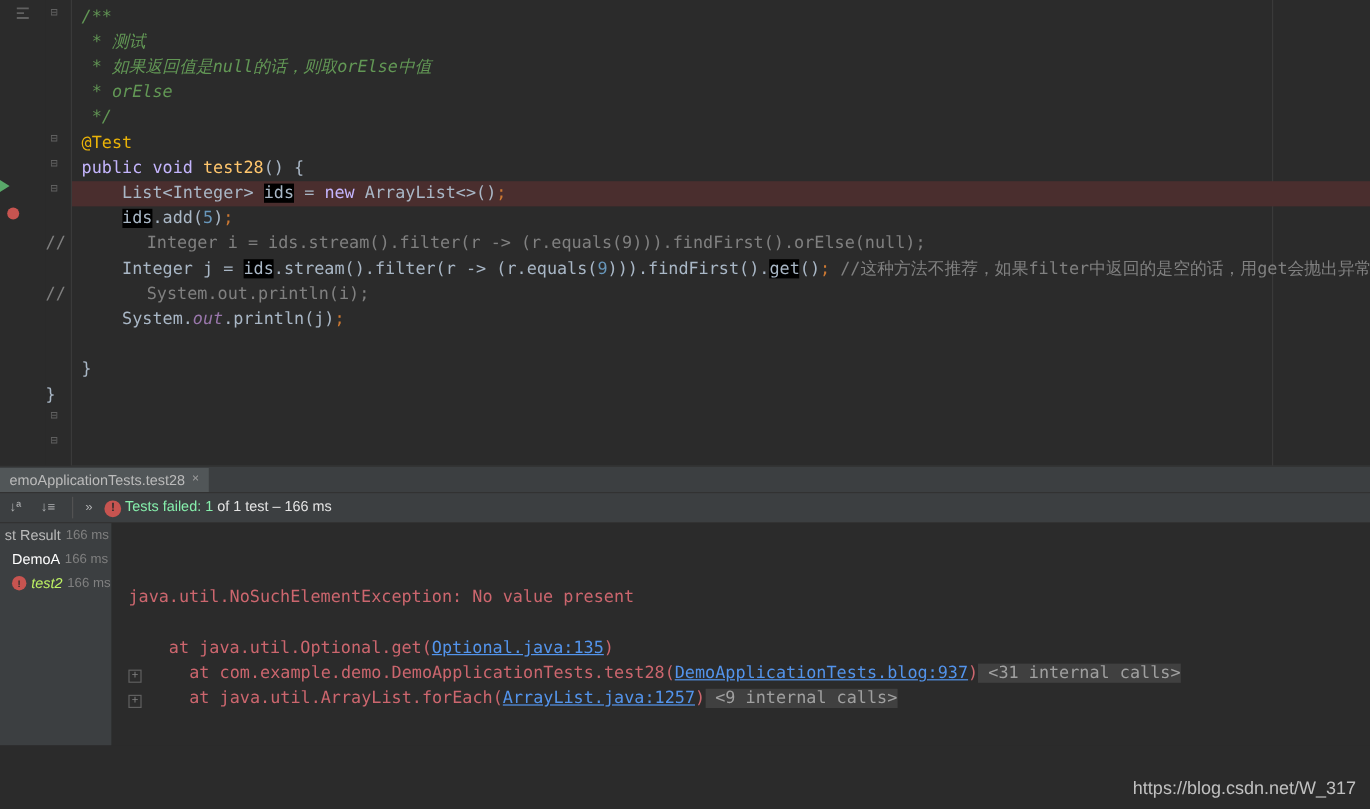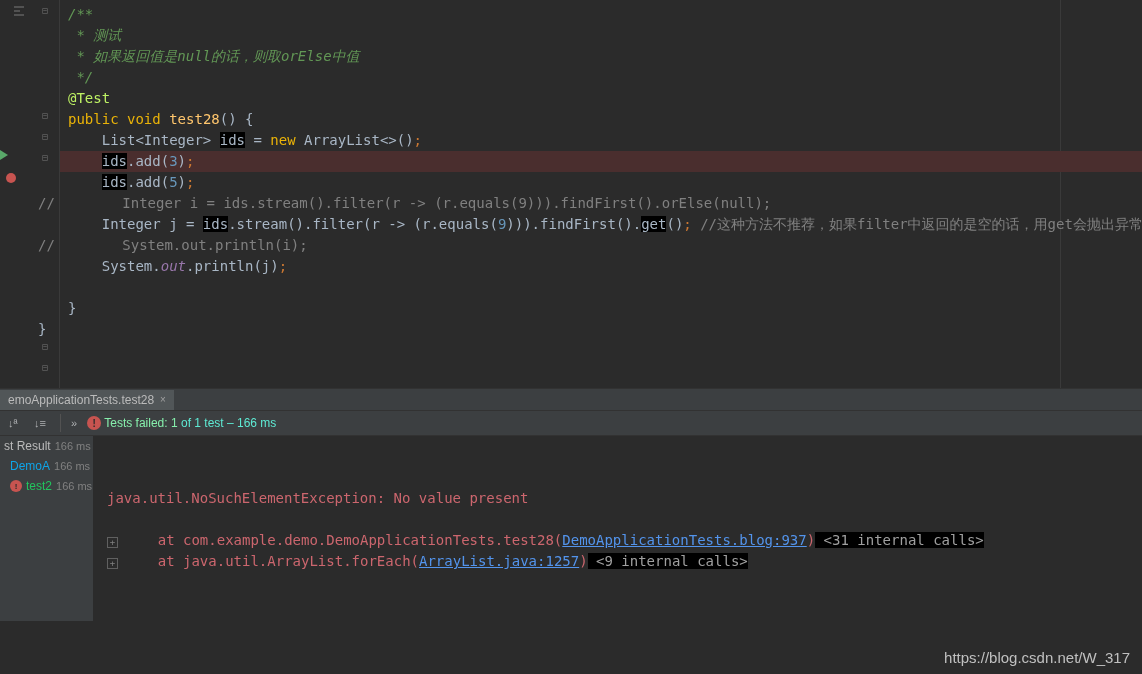--- a/index.html
+++ b/index.html
@@ -63,22 +63,22 @@
       background: #4a2e2e;
       position: absolute;
       left: 0;
       right: 0;
       height: 21px;
       z-index: 0;
     }
     .code-content { position: relative; z-index: 1; }
     .comment { color: #808080; }
     .doc-comment { color: #629755; font-style: italic; }
-    .annotation { color: #bef264; }
-    .keyword { color: #eab308; }
+    .annotation { color: #eab308; }
+    .keyword { color: #c4b5fd; }
     .method-name { color: #ffc66d; }
     .number { color: #6897bb; }
     .static-field { color: #9876aa; font-style: italic; }
     .warning-bg { background: #000000; }
     .semicolon { color: #cc7832; }
     
     .right-margin {
       position: absolute;
       left: 1000px;
       top: 0;
@@ -145,21 +145,21 @@
       background: #c75450;
       border-radius: 50%;
       display: inline-flex;
       align-items: center;
       justify-content: center;
       color: #2b2b2b;
       font-size: 10px;
       font-weight: bold;
     }
     .fail-text { color: #86efac; }
-    .muted-text { color: #5eead4; }
+    .muted-text { color: #e5e5e5; }
     
     .results-area {
       display: flex;
       height: 185px;
     }
     .test-tree {
       width: 93px;
       background: #3c3f41;
       font-family: -apple-system, sans-serif;
       font-size: 12px;
@@ -198,21 +198,21 @@
       padding: 10px 14px;
       font-size: 14px;
       line-height: 21px;
       position: relative;
     }
     .console-line {
       white-space: pre;
     }
     .console-red { color: #cc666e; }
     .console-link { color: #5394ec; text-decoration: underline; cursor: pointer; }
-    .console-highlight { background: #000000; color: #a0a0a0; }
+    .console-highlight { background: #404040; color: #a0a0a0; }
     .expand-marker {
       display: inline-block;
       width: 11px;
       height: 11px;
       border: 1px solid #606060;
       color: #808080;
       font-size: 9px;
       line-height: 9px;
       text-align: center;
       margin-right: 6px;
@@ -267,25 +267,25 @@
     <div class="fold-icon" style="top:342px;">⊟</div>
     <div class="fold-icon" style="top:363px;">⊟</div>
   </div>
   <div class="code-area">
     <div class="right-margin"></div>
     <div class="highlighted-line" style="top:151px;"></div>
     <div class="code-content">
       <div class="code-line"><span class="doc-comment">/**</span></div>
       <div class="code-line"><span class="doc-comment"> * 测试</span></div>
       <div class="code-line"><span class="doc-comment"><span> * 如果返回值是</span><span>null</span><span>的话，则取</span><span>orElse</span><span>中值</span></span></div>
+      <div class="code-line"><span class="doc-comment"><span> * </span><span>orElse</span></span></div>
       <div class="code-line"><span class="doc-comment"> */</span></div>
       <div class="code-line"><span class="annotation">@Test</span></div>
       <div class="code-line"><span class="keyword">public </span><span class="keyword">void </span><span class="method-name">test28</span><span>() {</span></div>
       <div class="code-line"><span>    List&lt;Integer&gt; </span><span class="warning-bg">ids</span><span> = </span><span class="keyword">new </span><span>ArrayList&lt;&gt;()</span><span class="semicolon">;</span></div>
-      <div class="code-line"><span>    </span><span class="warning-bg">ids</span><span>.add(</span><span class="number">3</span><span>)</span><span class="semicolon">;</span></div>
       <div class="code-line"><span>    </span><span class="warning-bg">ids</span><span>.add(</span><span class="number">5</span><span>)</span><span class="semicolon">;</span></div>
       <div class="code-line"><span class="comment" style="margin-left:-30px;">//        Integer i = ids.stream().filter(r -&gt; (r.equals(9))).findFirst().orElse(null);</span></div>
       <div class="code-line"><span>    Integer j = </span><span class="warning-bg">ids</span><span>.stream().filter(r -&gt; (r.equals(</span><span class="number">9</span><span>))).findFirst().</span><span class="warning-bg">get</span><span>()</span><span class="semicolon">;</span><span class="comment"> //这种方法不推荐，如果filter中返回的是空的话，用get会抛出异常</span></div>
       <div class="code-line"><span class="comment" style="margin-left:-30px;">//        System.out.println(i);</span></div>
       <div class="code-line"><span>    System.</span><span class="static-field">out</span><span>.println(j)</span><span class="semicolon">;</span></div>
       <div class="code-line"></div>
       <div class="code-line"><span>}</span></div>
       <div class="code-line" style="margin-left:-30px;"><span>}</span></div>
     </div>
   </div>
@@ -309,32 +309,33 @@
   </span>
 </div>
 
 <div class="results-area">
   <div class="test-tree">
     <div class="tree-row">
       <span style="color:#bbbbbb;">st Result</span>
       <span class="tree-time">166 ms</span>
     </div>
     <div class="tree-row" style="padding-left:10px;">
-      <span style="color:#0ea5e9;">DemoA</span>
+      <span style="color:#ffffff;">DemoA</span>
       <span class="tree-time">166 ms</span>
     </div>
     <div class="tree-row" style="padding-left:10px;">
       <span class="red-icon-sm">!</span>
-      <span style="color:#22c55e;">test2</span>
+      <span style="color:#bef264;font-style:italic;">test2</span>
       <span class="tree-time">166 ms</span>
     </div>
   </div>
   <div class="console">
     <div class="console-line" style="height:21px;"></div>
     <div class="console-line" style="height:21px;"></div>
     <div class="console-line console-red">java.util.NoSuchElementException: No value present</div>
     <div class="console-line" style="height:21px;"></div>
+    <div class="console-line"><span class="console-red">    at java.util.Optional.get(</span><span class="console-link">Optional.java:135</span><span class="console-red">)</span></div>
     <div class="console-line"><span class="expand-marker">+</span><span class="console-red">    at com.example.demo.DemoApplicationTests.test28(</span><span class="console-link">DemoApplicationTests.blog:937</span><span class="console-red">)</span><span class="console-highlight"> &lt;31 internal calls&gt;</span></div>
     <div class="console-line"><span class="expand-marker">+</span><span class="console-red">    at java.util.ArrayList.forEach(</span><span class="console-link">ArrayList.java:1257</span><span class="console-red">)</span><span class="console-highlight"> &lt;9 internal calls&gt;</span></div>
   </div>
 </div>
 
 <div class="watermark">https://blog.csdn.net/W_317</div>
 
 </body></html>

